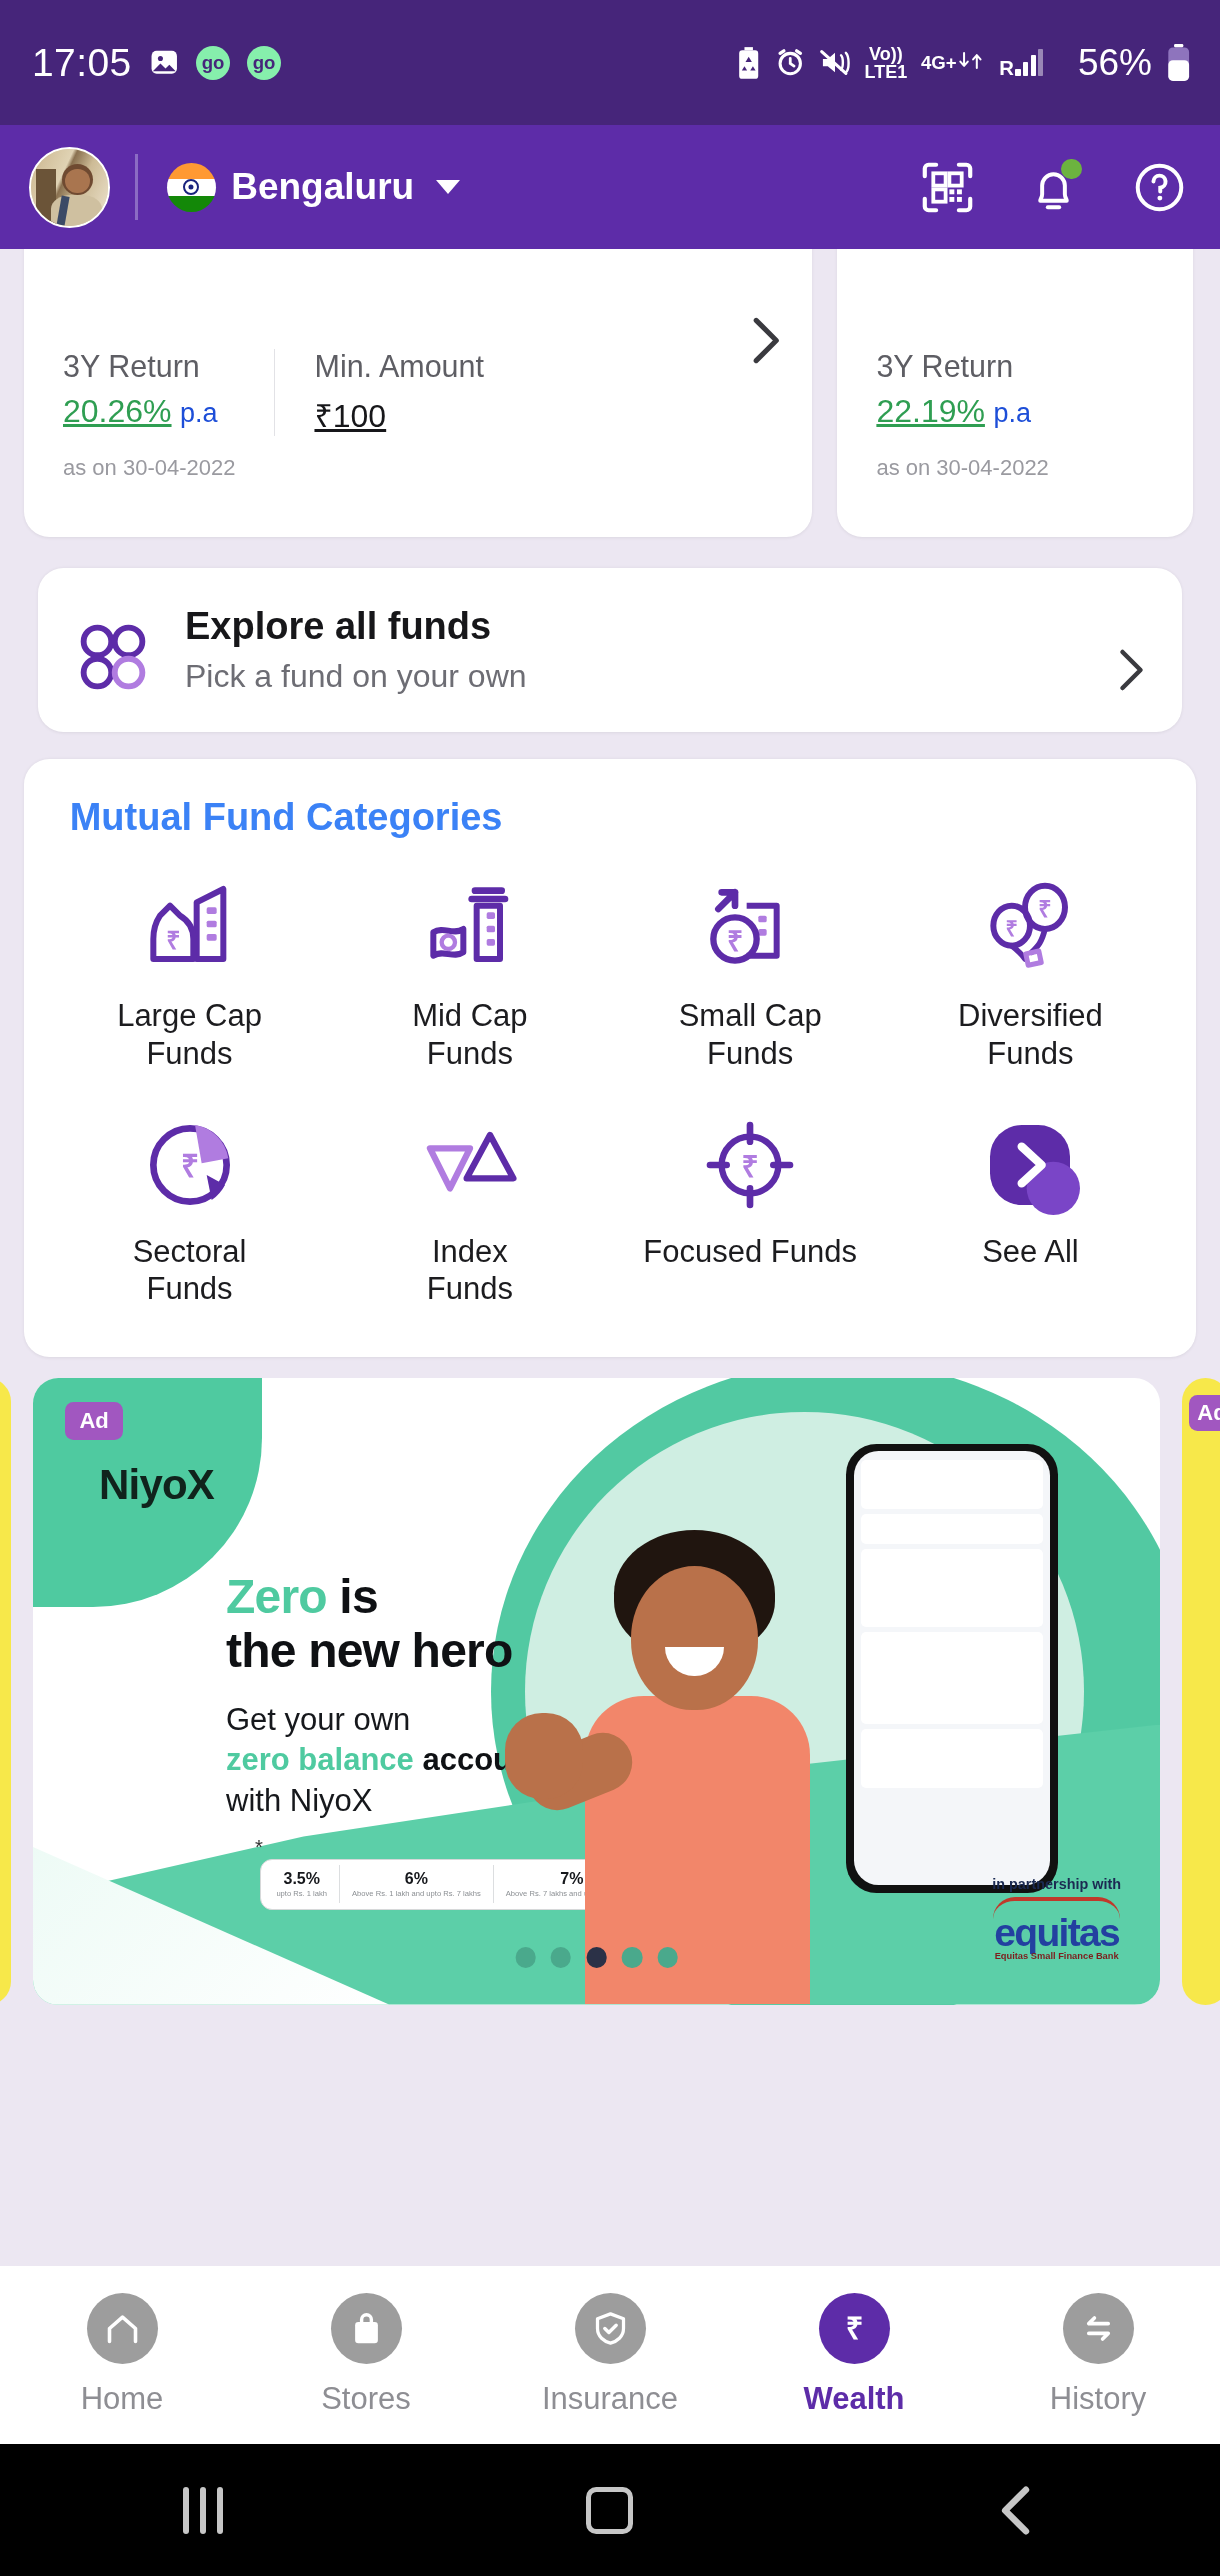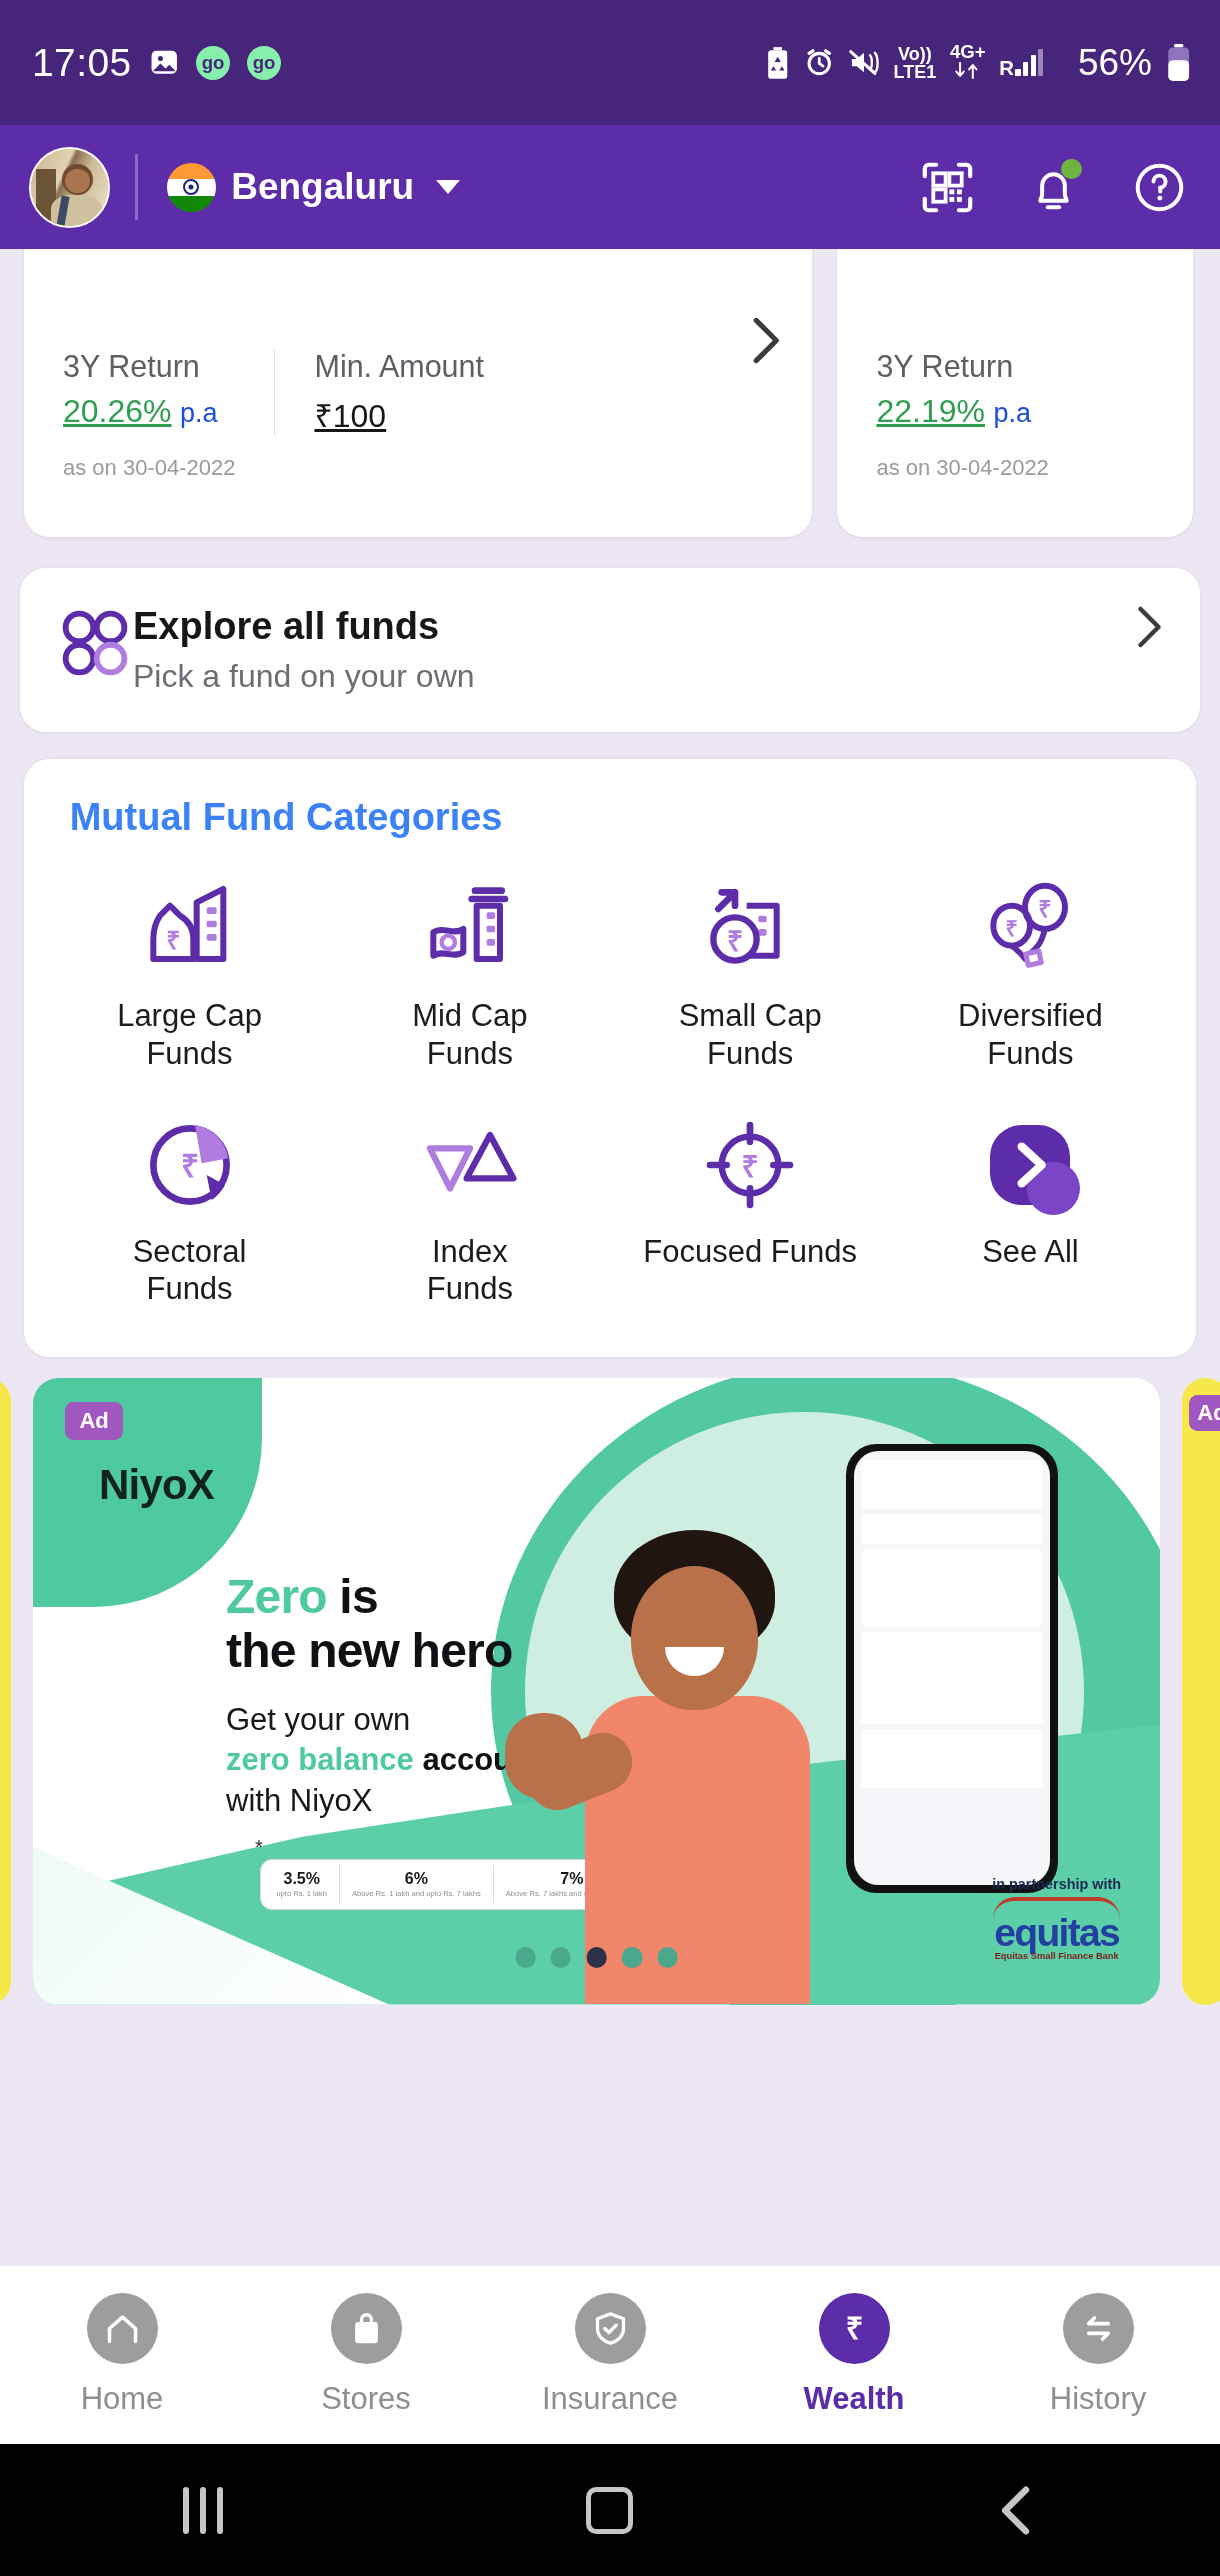--- a/index.html
+++ b/index.html
@@ -20,21 +20,21 @@
   .sb-left { display:flex; align-items:center; gap:17px; }
   .sb-time { font-size:39px; font-weight:400; letter-spacing:0.4px; }
   .sb-right { display:flex; align-items:center; gap:13.6px; }
   .sb-ico { display:flex; align-items:center; }
   .go-badge {
     width:34px; height:34px; border-radius:50%; background:#86efac; color:#46257a;
     font-size:18.6px; font-weight:700; display:flex; align-items:center; justify-content:center;
     font-family:"Liberation Sans", sans-serif;
   }
   .volte { display:flex; flex-direction:column; align-items:center; line-height:1; font-size:18px; font-weight:600; }
-  .net4g { display:flex; flex-direction:column; align-items:center; line-height:1.05; font-size:18.6px; font-weight:600; }
+  .net4g { display:flex; flex-direction:row; align-items:center; line-height:1.05; font-size:18.6px; font-weight:600; }
   .roam { display:flex; align-items:flex-end; gap:1.7px; }
   .roam-r { font-size:20.3px; font-weight:700; line-height:0.8; }
   .bars { display:flex; align-items:flex-end; gap:2.5px; height:27px; }
   .bars i { width:5.1px; background:#fff; display:block; border-radius:0.8px; }
   .sb-batt { font-size:37px; font-weight:400; margin-left:21px; }
 
   
   .appbar {
     height:124px; background:#5d2ca8; display:flex; align-items:center;
     padding:0 34px 0 29px; flex:none; gap:0;
@@ -86,21 +86,21 @@
   .fc-valrow { display:flex; align-items:baseline; gap:8.5px; }
   .fc-val { font-size:32px; font-weight:400; color:#2f9e52; white-space:nowrap;text-decoration:underline; }
   .fc-val.dark { color:#17171a; }
   .fc-pa { font-size:27px; color:#1d4ed8; }
   .fc-ason { font-size:22px; color:#9a9aa0; margin-top:25.4px; white-space:nowrap; }
   .fc-arrow { position:absolute; right:30.5px; top:50%; transform:translateY(-50%); }
 
   
   .card { background:#fff; border-radius:25.4px; box-shadow:0 0.8px 3.4px rgba(0,0,0,.07); }
 
-  .explore { margin:27px 20px 0; padding:37px 37px; display:flex; align-items:flex-start; cursor:pointer; }
+  .explore { margin:27px 38px 0; padding:37px 37px; display:flex; align-items:flex-end; gap:34px; cursor:pointer; }
   .explore-icon { width:76px; height:76px; flex:none; display:flex; align-items:center; justify-content:center; }
   .explore-txt { display:flex; flex-direction:column; gap:10.2px; }
   .explore-title { font-size:38px; font-weight:700; color:#17171a; }
   .explore-sub { font-size:32px; color:#6d6d74; }
   .explore-chev { margin-left:auto; }
 
   
   .cats { margin:27px 24px 0; padding:37px 25.4px 44px; }
   .cats-title { font-size:38px; font-weight:700; color:#3b82f6; padding:0 20.3px 22px; }
   .cat-grid { display:grid; grid-template-columns:repeat(4,1fr); row-gap:18.6px; }

